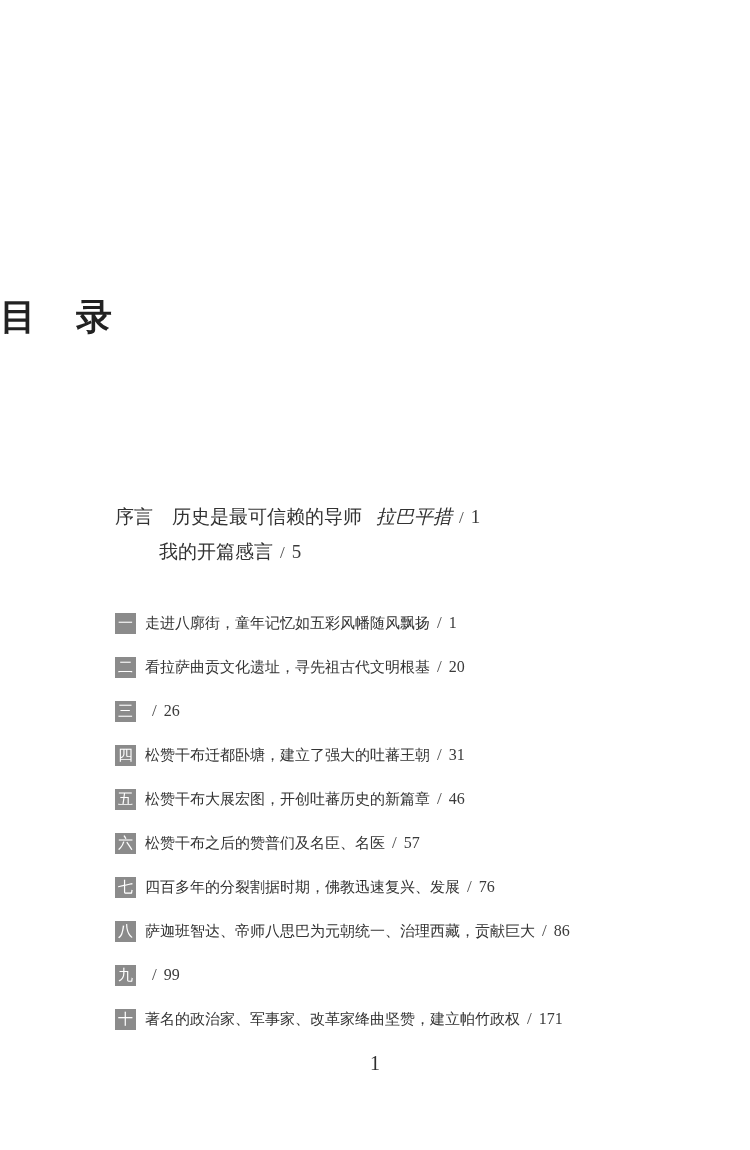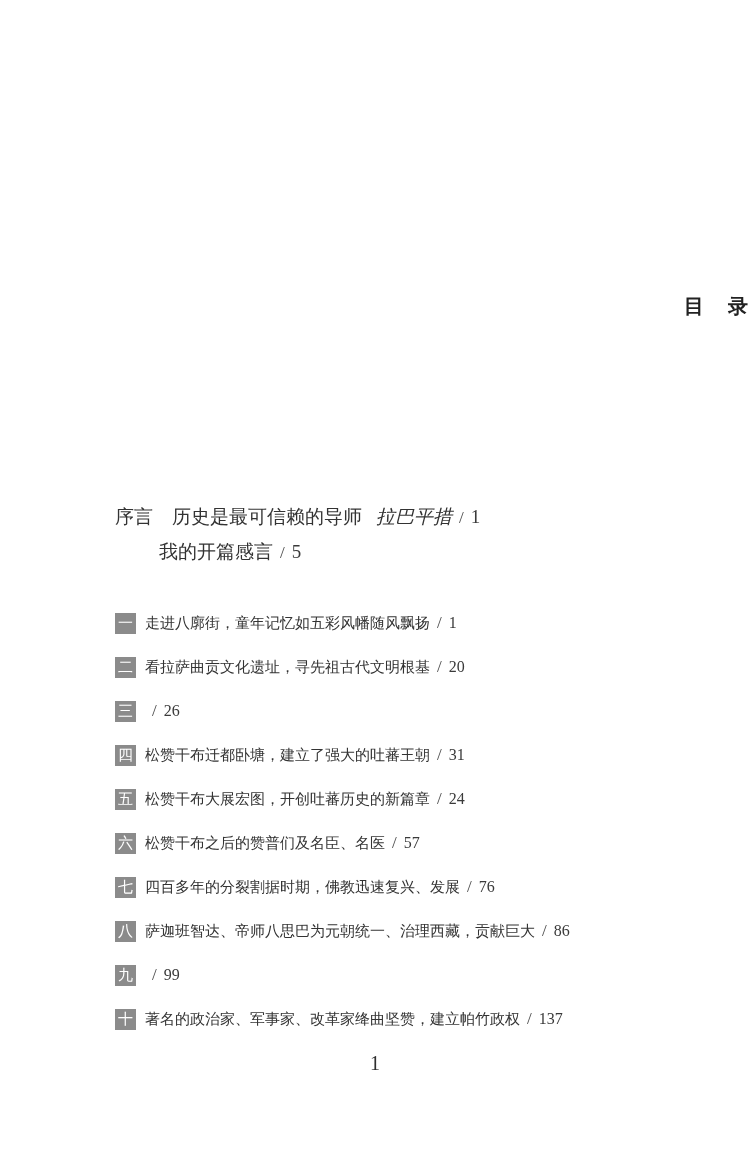--- a/index.html
+++ b/index.html
@@ -15,22 +15,22 @@
     font-family: "Liberation Serif", "DejaVu Serif", serif;
     color: #333333;
     overflow: hidden;
   }
   .title {
     position: absolute;
     top: 293px;
     left: 0;
     width: 100%;
     margin: 0;
-    text-align: right;
-    font-size: 20px;
+    text-align: left;
+    font-size: 36px;
     font-weight: bold;
     color: #222222;
     letter-spacing: 2px;
   }
   .preface-line-1 {
     position: absolute;
     top: 504px;
     left: 115px;
     font-size: 19px;
     white-space: nowrap;
@@ -130,21 +130,21 @@
     <div class="row">
       <span class="num">四</span>
       <span class="chapter-title">松赞干布迁都卧塘，建立了强大的吐蕃王朝</span>
         <span class="sep">/</span>
         <span class="pg">31</span>
     </div>
     <div class="row">
       <span class="num">五</span>
       <span class="chapter-title">松赞干布大展宏图，开创吐蕃历史的新篇章</span>
         <span class="sep">/</span>
-        <span class="pg">24</span>
+        <span class="pg">46</span>
     </div>
     <div class="row">
       <span class="num">六</span>
       <span class="chapter-title">松赞干布之后的赞普们及名臣、名医</span>
         <span class="sep">/</span>
         <span class="pg">57</span>
     </div>
     <div class="row">
       <span class="num">七</span>
       <span class="chapter-title">四百多年的分裂割据时期，佛教迅速复兴、发展</span>
@@ -159,19 +159,19 @@
     </div>
     <div class="row">
       <span class="num">九</span>
         <span class="sep">/</span>
         <span class="pg">99</span>
     </div>
     <div class="row">
       <span class="num">十</span>
       <span class="chapter-title">著名的政治家、军事家、改革家绛曲坚赞，建立帕竹政权</span>
         <span class="sep">/</span>
-        <span class="pg">137</span>
+        <span class="pg">171</span>
     </div>
   </div>
 
   <div class="folio">1</div>
 
 </div>
 
 </body></html>

